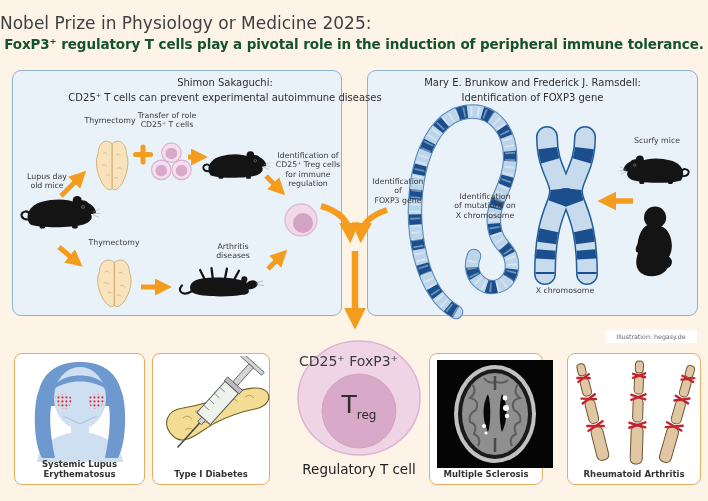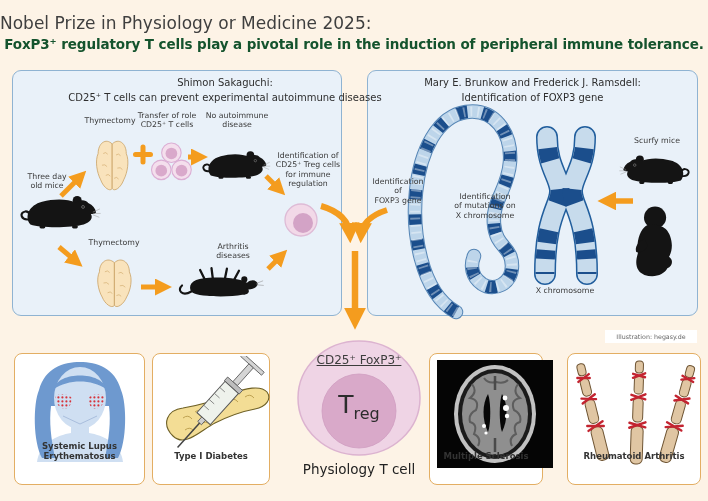--- a/index.html
+++ b/index.html
@@ -14,51 +14,49 @@
   #ptitle-left{left:16px;width:322px;margin-left:48px;}
   #ptitle-right{left:371px;width:323px;}
   .sl{position:absolute;font-size:7.8px;line-height:1.2;color:#3a3a3a;text-align:center;white-space:pre-line;z-index:3;}
   #ovl{position:absolute;left:0;top:0;z-index:2;pointer-events:none;}
   .card{position:absolute;top:353px;height:132px;background:#fff;border:1.5px solid #e3ae63;border-radius:8px;box-sizing:border-box;z-index:1;}
   #card-sle{left:14px;width:131px;}
   #card-t1d{left:152px;width:118px;}
   #card-ms{left:429px;width:114px;}
   #card-ra{left:567px;width:134px;}
   .card svg{position:absolute;left:2px;top:2px;}
-  .card-label{position:absolute;bottom:23px;left:0;right:0;text-align:center;font-size:8.5px;font-weight:600;color:#333;}
-  #treg-markers{position:absolute;left:299px;top:353px;width:120px;text-align:center;font-size:12px;color:#3c3c3c;z-index:3;text-decoration:underline;}
+  .card-label{position:absolute;bottom:5px;left:0;right:0;text-align:center;font-size:8.5px;font-weight:600;color:#333;}
+  #treg-markers{position:absolute;left:299px;top:353px;width:120px;text-align:left;font-size:14px;color:#3c3c3c;z-index:3;}
   #treg-symbol{position:absolute;left:309px;top:390px;width:100px;text-align:center;color:#2c2c2c;z-index:3;}
   #treg-symbol .big{font-size:25px;}
-  #treg-symbol .sub{font-size:16px;vertical-align:-6px;}
+  #treg-symbol .sub{font-size:12px;vertical-align:-6px;}
   #treg-caption{position:absolute;left:283px;top:461px;width:152px;text-align:center;font-size:13.5px;color:#222;z-index:3;}
   #credit{position:absolute;left:605px;top:330px;width:92px;height:13px;background:#fff;font-size:6.3px;color:#666;text-align:center;line-height:13px;z-index:3;}
 </style>
 </head>
 <body>
 
 <div id="page">
 
   <div class="t1">Nobel Prize in Physiology or Medicine 2025:</div>
   <div class="t2">FoxP3⁺ regulatory T cells play a pivotal role in the induction of peripheral immune tolerance.</div>
 
   <div class="panel" id="panel-left"></div>
   <div class="panel" id="panel-right"></div>
 
   <div class="ptitle" id="ptitle-left">Shimon Sakaguchi:
 CD25⁺ T cells can prevent experimental autoimmune diseases</div>
   <div class="ptitle" id="ptitle-right">Mary E. Brunkow and Frederick J. Ramsdell:
 Identification of FOXP3 gene</div>
 
-  <div class="sl" style="left:12px;top:172px;width:70px;">Three day
+  <div class="sl" style="left:12px;top:172px;width:70px;">Lupus day
 old mice</div>
   <div class="sl" style="left:70px;top:116px;width:80px;">Thymectomy</div>
   <div class="sl" style="left:126px;top:111px;width:82px;">Transfer of role
 CD25⁺ T cells</div>
-  <div class="sl" style="left:196px;top:111px;width:82px;">No autoimmune
-disease</div>
   <div class="sl" style="left:270px;top:151px;width:76px;">Identification of
 CD25⁺ Treg cells
 for immune
 regulation</div>
   <div class="sl" style="left:74px;top:238px;width:80px;">Thymectomy</div>
   <div class="sl" style="left:193px;top:242px;width:80px;">Arthritis
 diseases</div>
 
   <div class="sl" style="left:369px;top:177px;width:58px;">Identification
 of
@@ -264,16 +262,16 @@
         <g transform="translate(94,106) rotate(16)">
             <path d="M-8,-39 L8,-35 M-8,-34 L8,-40 M-7,-67 L7,-63 M-7,-62 L7,-68 M-6,-88 L6,-85 M-6,-84 L6,-89"></path>
           </g>
       </g>
     </svg>
     <div class="card-label">Rheumatoid Arthritis</div>
   </div>
 
   <div id="treg-markers">CD25⁺ FoxP3⁺</div>
   <div id="treg-symbol"><span class="big">T</span><span class="sub">reg</span></div>
-  <div id="treg-caption">Physiology T cell</div>
+  <div id="treg-caption">Regulatory T cell</div>
 
   <div id="credit">Illustration:  hegasy.de</div>
 </div>
 
 </body></html>

